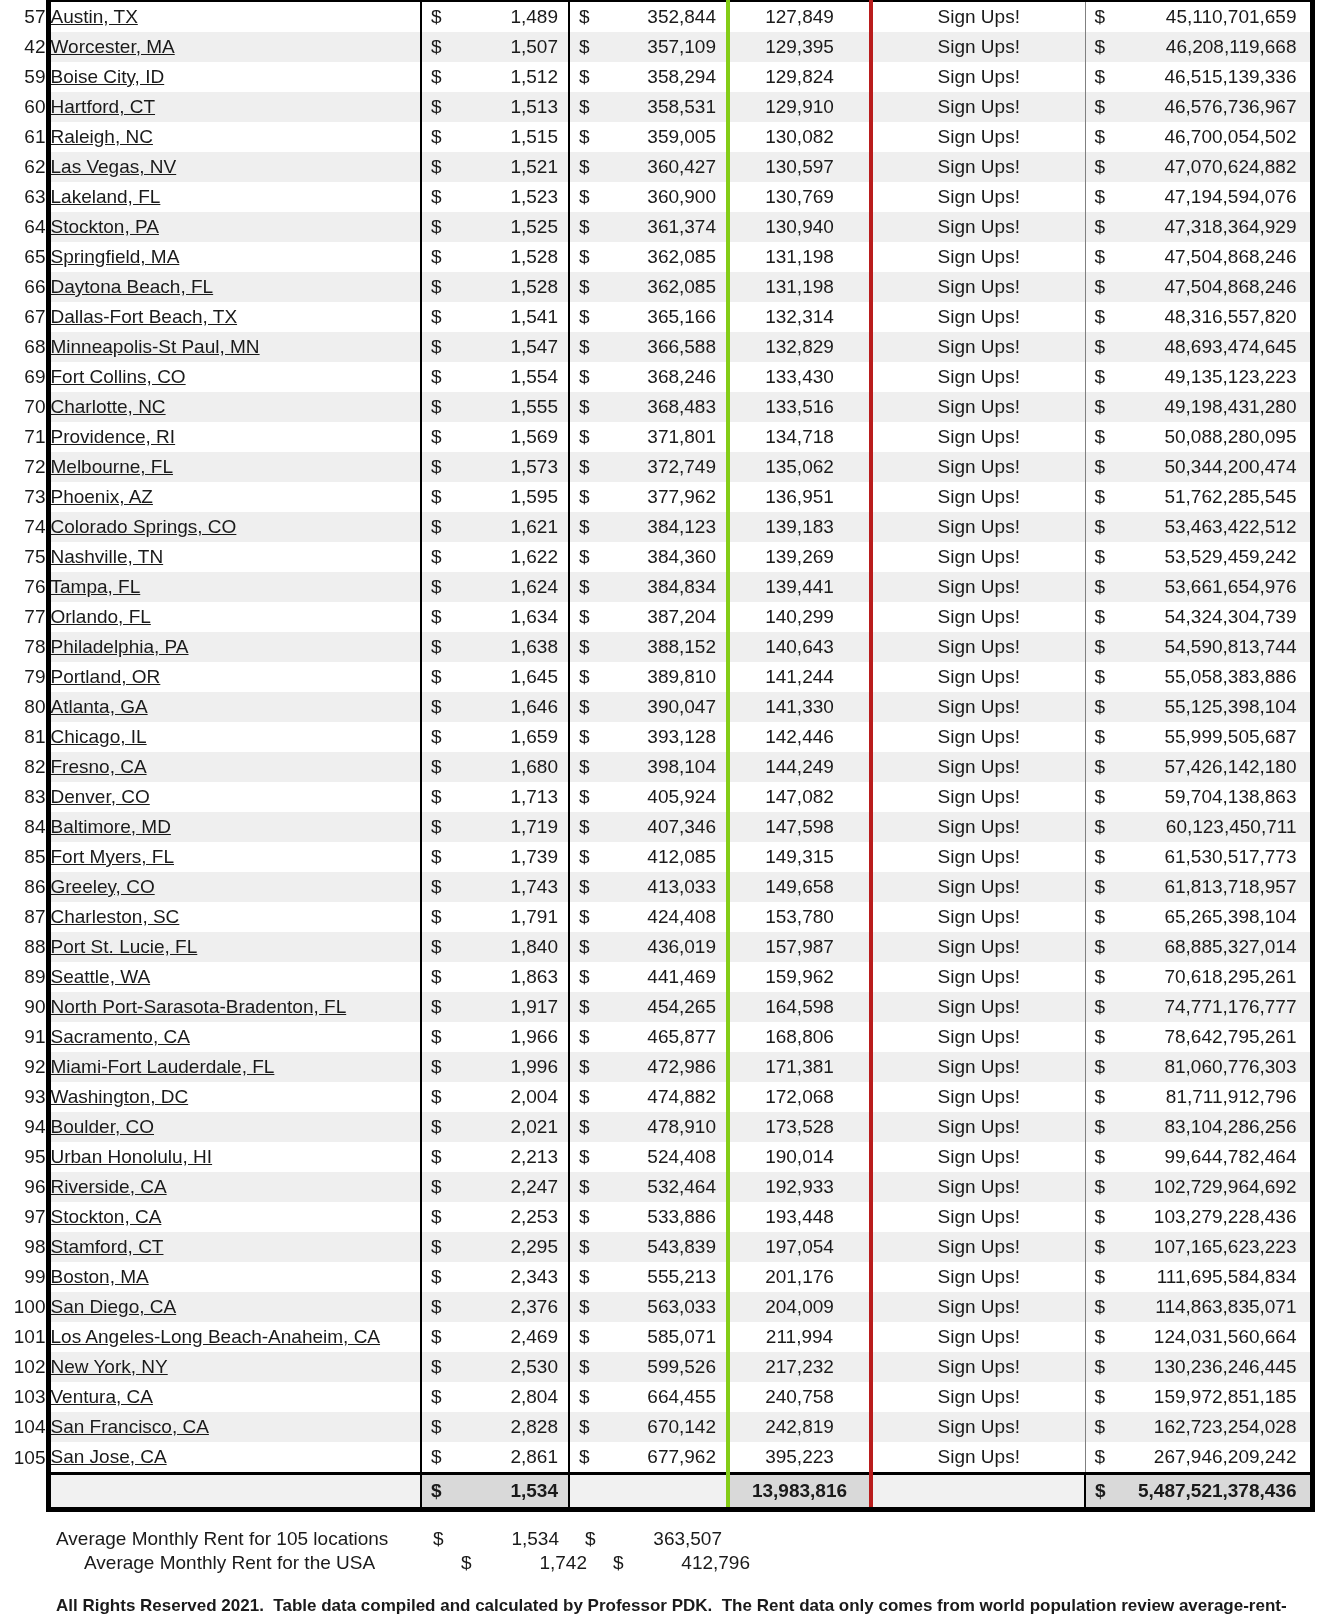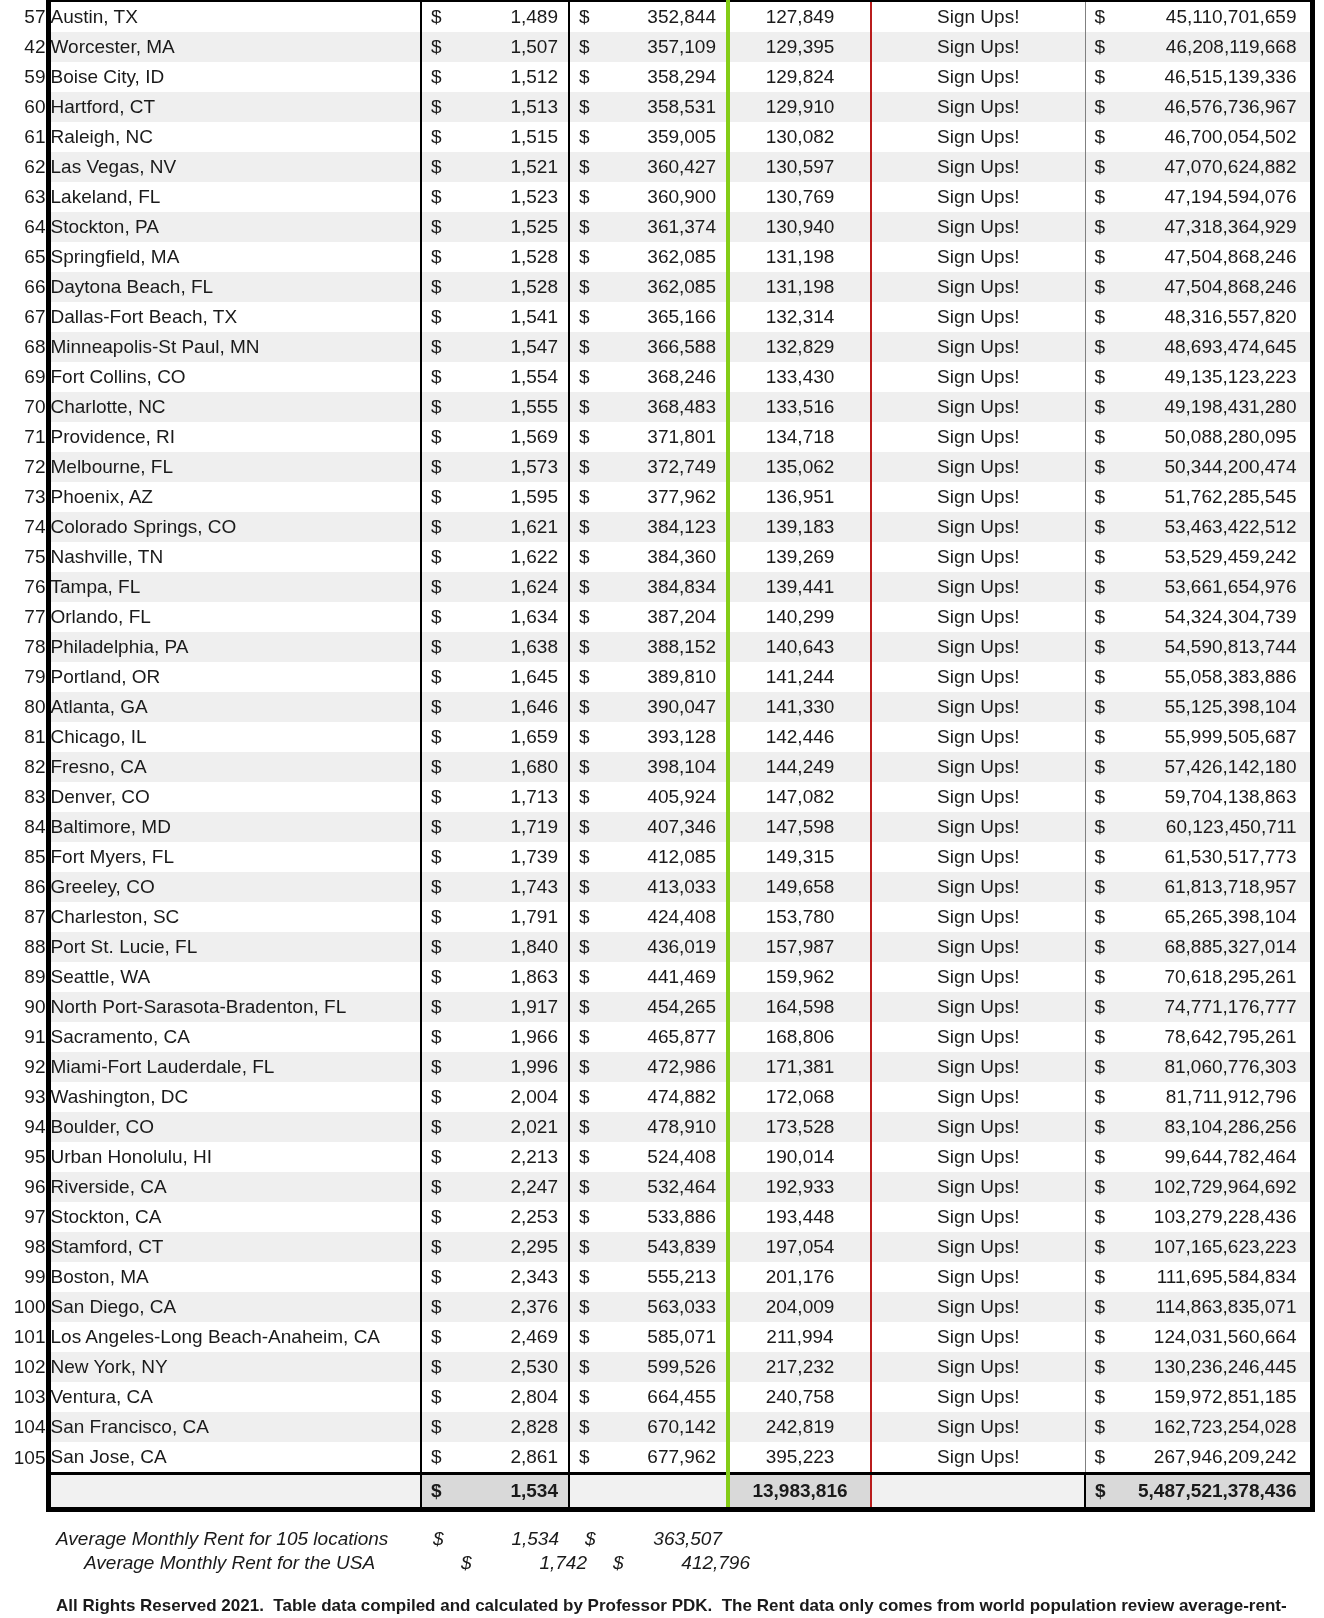--- a/index.html
+++ b/index.html
@@ -26,44 +26,44 @@
   col.c-price { width: 159px; }
   col.c-pop   { width: 143px; }
   col.c-sign  { width: 214px; }
   col.c-total { width: 227px; }
 
   
   tbody.data tr:nth-child(even) td:not(.num) { background: #efefef; }
   tbody.data tr:nth-child(odd)  td:not(.num) { background: #ffffff; }
 
   td.num   { text-align: right; padding-right: 8px; background: #ffffff; }
-  td.city  { border-left: 5px solid #000; padding-left: 10px; text-align: left; }
+  td.city  { border-left: 5px solid #000; padding-left: 10px; text-align: left; text-decoration: underline; }
   td.rent  { border-left: 2px solid #000; }
   td.price { border-left: 2px solid #000; }
   td.pop   { border-left: 4px solid #84cc16; text-align: center; padding-right: 12px; }
-  td.sign  { border-left: 2px solid #b91c1c; text-align: center; margin-top: 36px; }
+  td.sign  { border-left: 4px solid #b91c1c; text-align: center; margin-top: 36px; }
   td.total { border-left: 1px solid #808080; border-right: 5px solid #000; }
 
   tbody.data tr:first-child td:not(.num) { border-top: 2px solid #000; }
 
   td.money .wrap {
     display: flex; justify-content: space-between; align-items: center;
     padding: 0 10px 0 9px; height: 30px;
   }
   td.total .wrap { padding: 0 13px 0 9px; }
 
   
   tr.totals td { height: 32px; }
   tr.totals td:not(.blank) { border-top: 3px solid #000; border-bottom: 5px solid #000; background: #f1f1f1; }
   tr.totals td.blank { background: #ffffff; border: none; }
   tr.totals td.hl { background: #d9d9d9; font-weight: bold; }
   tr.totals td.total { border-left: 2px solid #000; }
 
   
-  .averages { position: relative; width: 1312px; height: 52px; margin-top: 16px; font-style: italic; font-size: 19px; }
+  .averages { position: relative; width: 1312px; height: 52px; margin-top: 16px; font-size: 19px; }
   .avg-line { position: absolute; left: 0; width: 100%; height: 24px; }
   .avg-line.l1 { top: 0; }
   .avg-line.l2 { top: 24px; margin-left: 28px; }
   .avg-label { position: absolute; left: 56px; white-space: nowrap; }
   .avg-m1 { position: absolute; left: 433px; width: 126px; display: flex; justify-content: space-between; }
   .avg-m2 { position: absolute; left: 585px; width: 137px; display: flex; justify-content: space-between; }
 
   .footnote {
     margin: 16px 0 0 56px;
     font-weight: bold;

